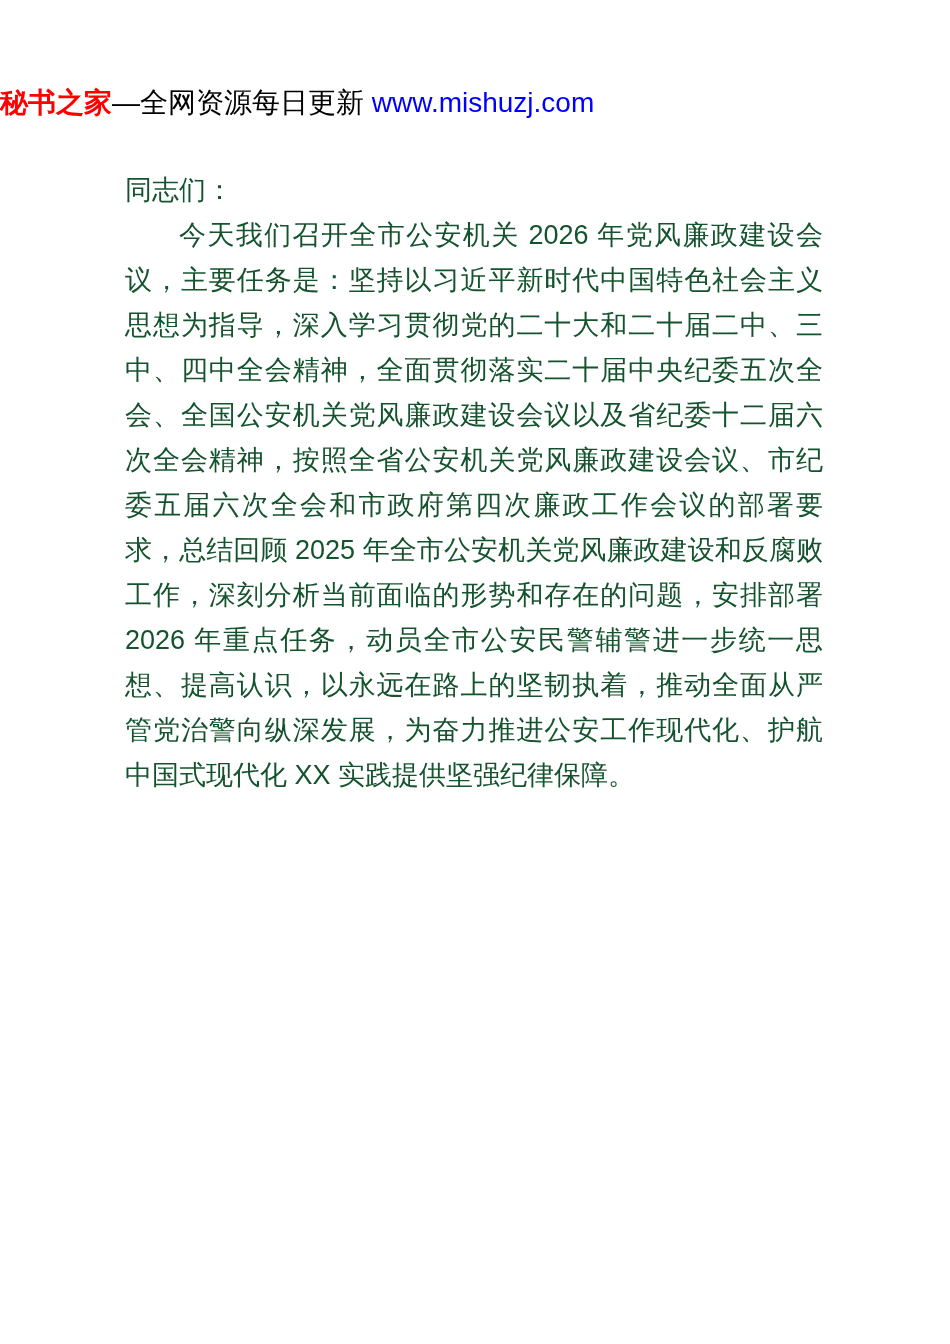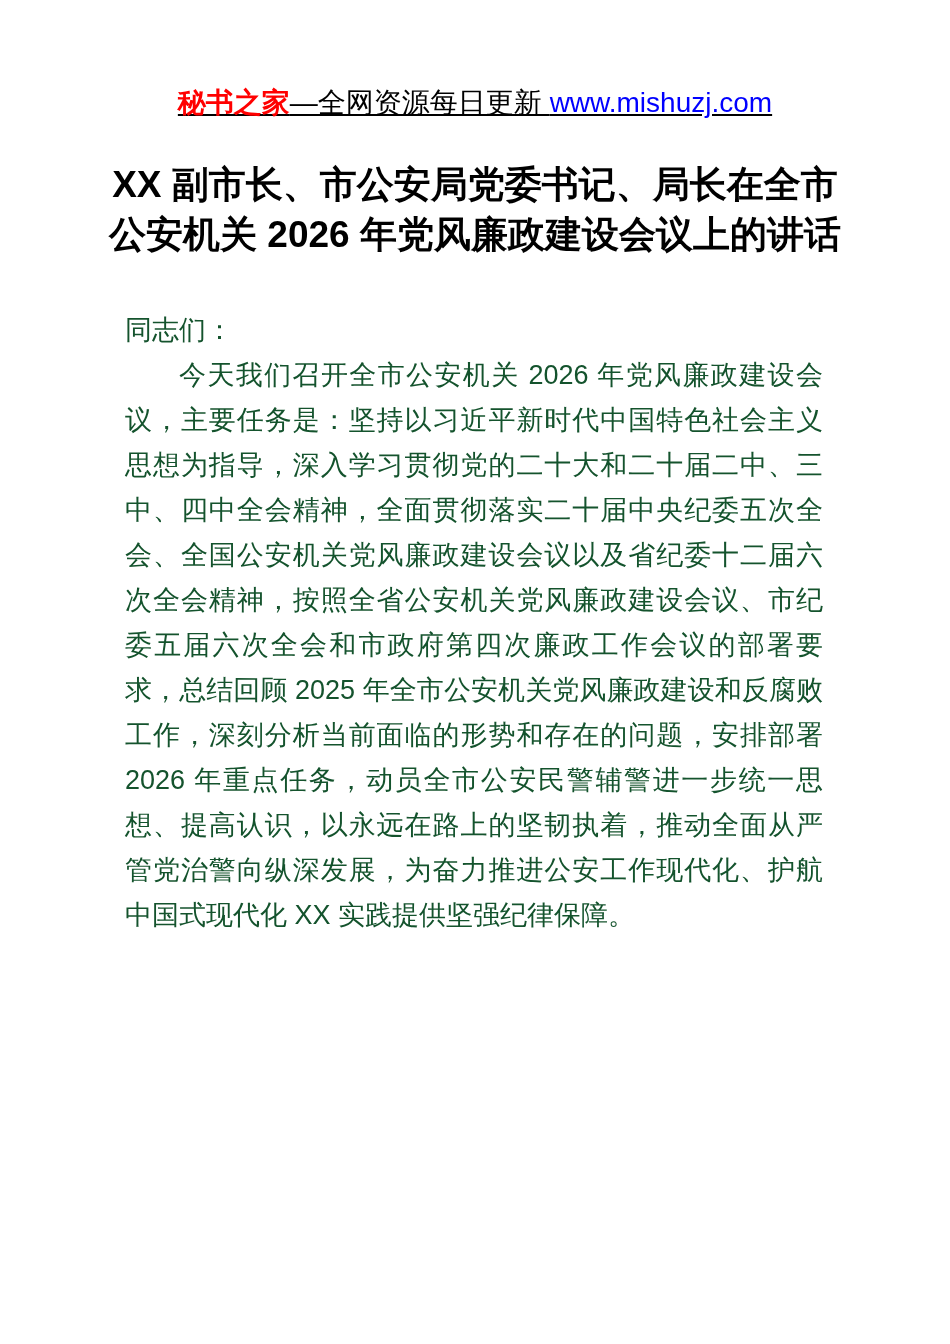--- a/index.html
+++ b/index.html
@@ -12,25 +12,24 @@
     overflow: hidden;
   }
   .page {
     width: 950px;
     height: 1344px;
     background: #ffffff;
     position: relative;
   }
   .site-header {
     padding-top: 86px;
-    text-align: center;
+    text-align: left;
     font-size: 28px;
     line-height: 34px;
     white-space: nowrap;
-    text-decoration: underline;
   }
   .site-header .brand {
     color: #ff0000;
     font-weight: bold;
   }
   .site-header .tagline {
     color: #000000;
     font-weight: normal;
   }
   .site-header .url {
@@ -58,23 +57,19 @@
 </style>
 </head>
 <body>
 
 <div class="page">
 
   <div class="site-header">
     <span class="brand">秘书之家</span><span class="tagline">—全网资源每日更新 </span><span class="url">www.mishuzj.com</span>
   </div>
 
-  <div class="doc-title">
-    <div>XX 副市长、市公安局党委书记、局长在全市</div>
-    <div>公安机关 2026 年党风廉政建设会议上的讲话</div>
-  </div>
 
   <div class="doc-body">
     <p>同志们：</p>
     <p class="indent">今天我们召开全市公安机关 2026 年党风廉政建设会议，主要任务是：坚持以习近平新时代中国特色社会主义思想为指导，深入学习贯彻党的二十大和二十届二中、三中、四中全会精神，全面贯彻落实二十届中央纪委五次全会、全国公安机关党风廉政建设会议以及省纪委十二届六次全会精神，按照全省公安机关党风廉政建设会议、市纪委五届六次全会和市政府第四次廉政工作会议的部署要求，总结回顾 2025 年全市公安机关党风廉政建设和反腐败工作，深刻分析当前面临的形势和存在的问题，安排部署 2026 年重点任务，动员全市公安民警辅警进一步统一思想、提高认识，以永远在路上的坚韧执着，推动全面从严管党治警向纵深发展，为奋力推进公安工作现代化、护航中国式现代化 XX 实践提供坚强纪律保障。</p>
   </div>
 
 </div>
 
 </body></html>

